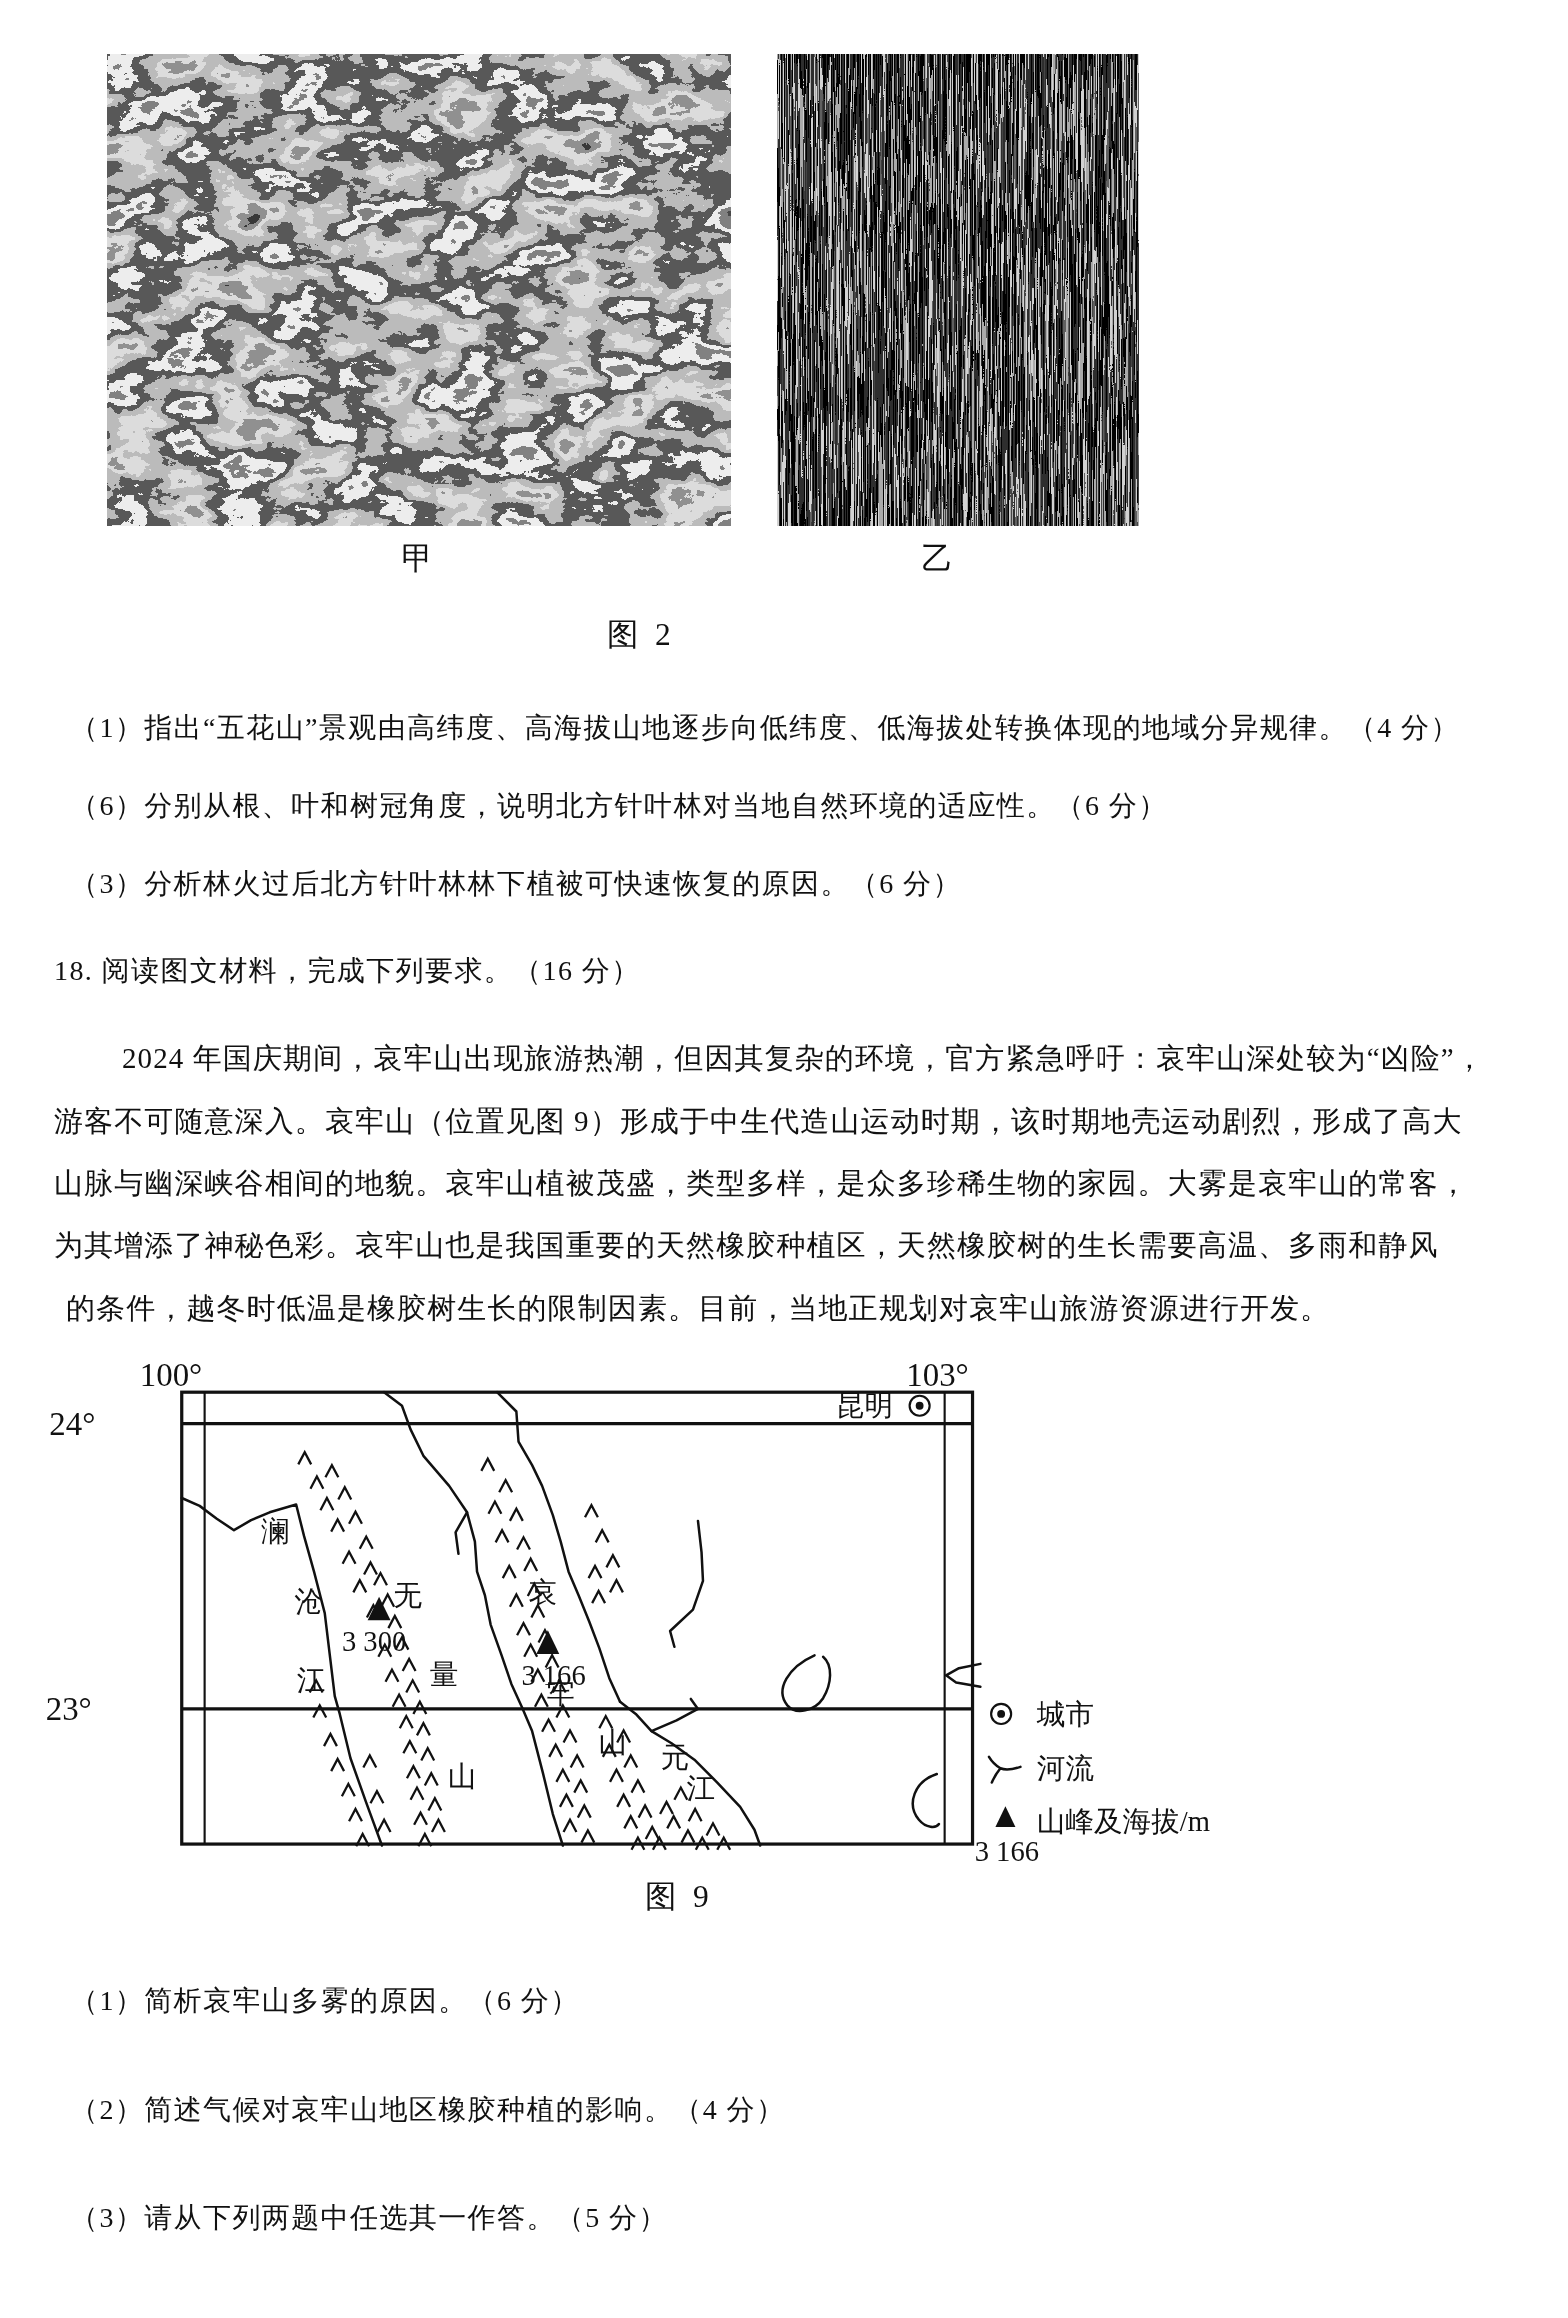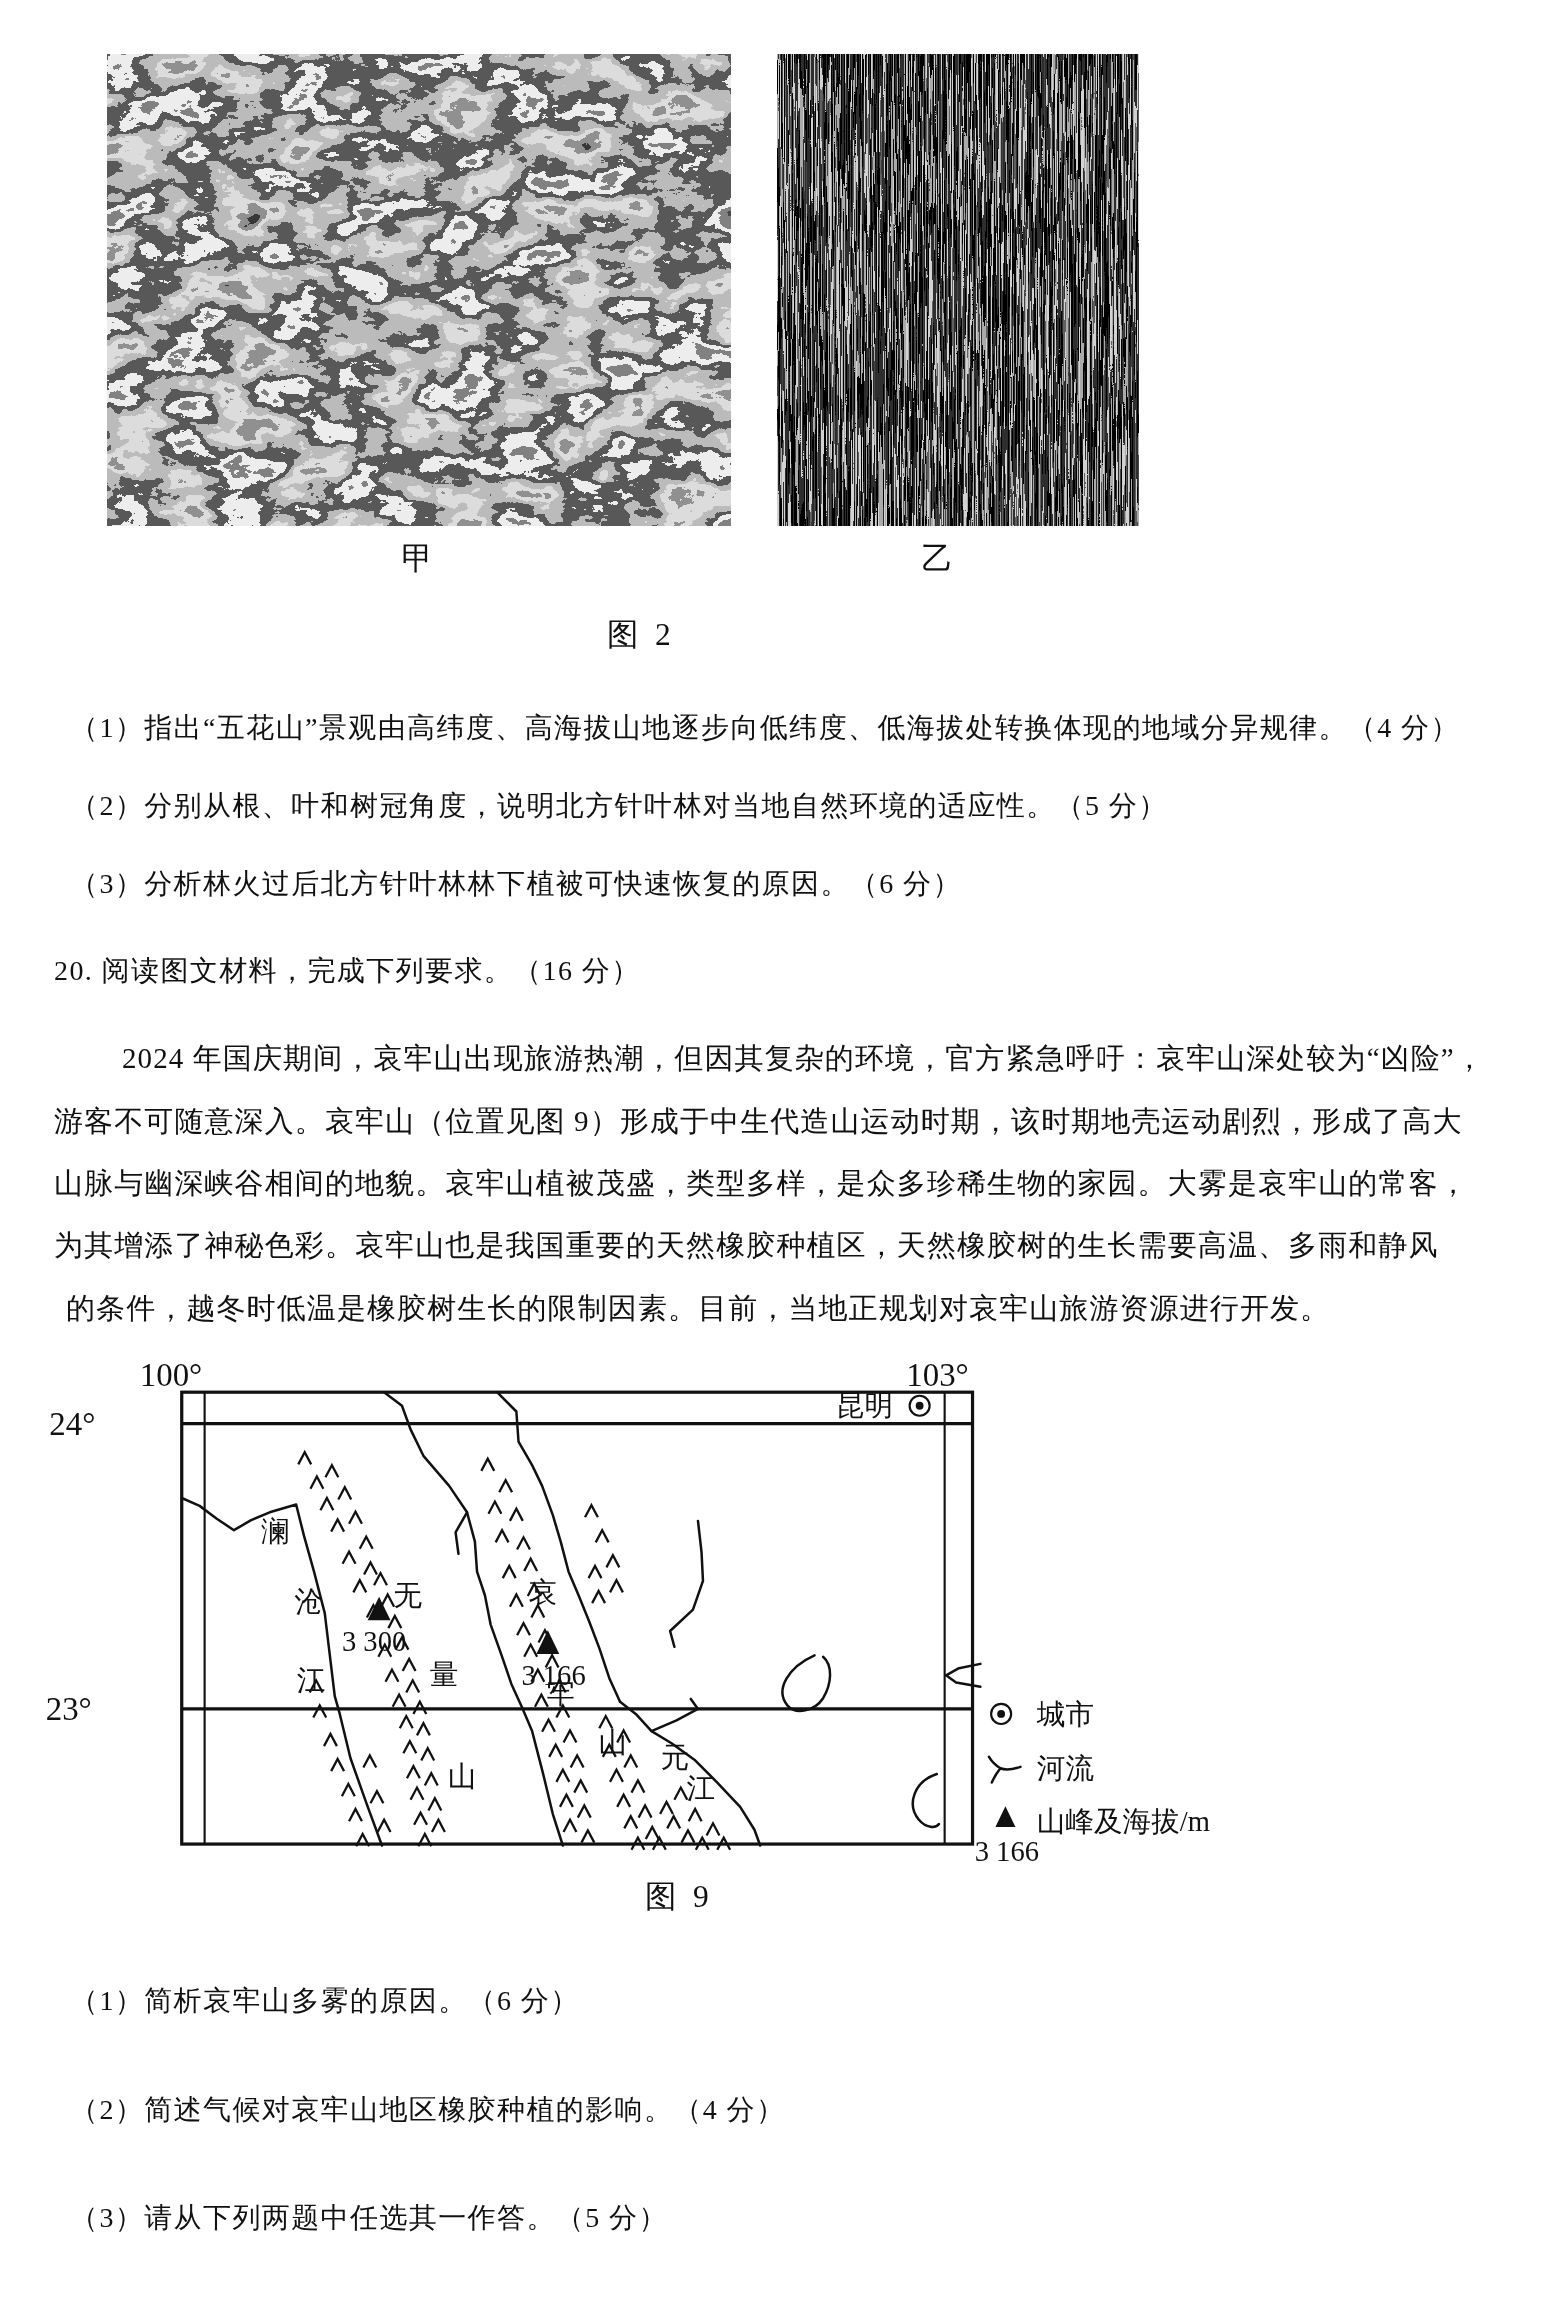--- a/index.html
+++ b/index.html
@@ -48,24 +48,24 @@
     </filter>
   </defs>
   <rect width="506" height="660" filter="url(#fyi)"></rect>
 </svg>
 
 <div class="abs cap" style="left:373px;top:538px;width:93px">甲</div>
 <div class="abs cap" style="left:893px;top:538px;width:93px">乙</div>
 <div class="abs cap" style="left:555px;top:614px;width:172px">图 2</div>
 
 <div class="abs qtext" style="left:70px;top:713px">（1）指出“五花山”景观由高纬度、高海拔山地逐步向低纬度、低海拔处转换体现的地域分异规律。（4 分）</div>
-<div class="abs qtext" style="left:70px;top:791px">（2）分别从根、叶和树冠角度，说明北方针叶林对当地自然环境的适应性。（5 分）</div>
+<div class="abs qtext" style="left:70px;top:791px">（6）分别从根、叶和树冠角度，说明北方针叶林对当地自然环境的适应性。（6 分）</div>
 <div class="abs qtext" style="left:70px;top:869px">（3）分析林火过后北方针叶林林下植被可快速恢复的原因。（6 分）</div>
 
-<div class="abs qtext" style="left:54px;top:956px">20. 阅读图文材料，完成下列要求。（16 分）</div>
+<div class="abs qtext" style="left:54px;top:956px">18. 阅读图文材料，完成下列要求。（16 分）</div>
 <div class="abs ptext" style="left:122px;top:1043px">2024 年国庆期间，哀牢山出现旅游热潮，但因其复杂的环境，官方紧急呼吁：哀牢山深处较为“凶险”，</div>
 <div class="abs ptext" style="left:54px;top:1106px">游客不可随意深入。哀牢山（位置见图 9）形成于中生代造山运动时期，该时期地壳运动剧烈，形成了高大</div>
 <div class="abs ptext" style="left:54px;top:1168px">山脉与幽深峡谷相间的地貌。哀牢山植被茂盛，类型多样，是众多珍稀生物的家园。大雾是哀牢山的常客，</div>
 <div class="abs ptext" style="left:54px;top:1230px">为其增添了神秘色彩。哀牢山也是我国重要的天然橡胶种植区，天然橡胶树的生长需要高温、多雨和静风</div>
 <div class="abs ptext" style="left:66px;top:1293px">的条件，越冬时低温是橡胶树生长的限制因素。目前，当地正规划对哀牢山旅游资源进行开发。</div>
 
 <svg class="abs" style="left:29px;top:1345px" width="1245" height="572" viewBox="0 0 1740 800">
 
   <text class="coord" x="198" y="58" text-anchor="middle">100°</text>
   <text class="coord" x="1270" y="58" text-anchor="middle">103°</text>

